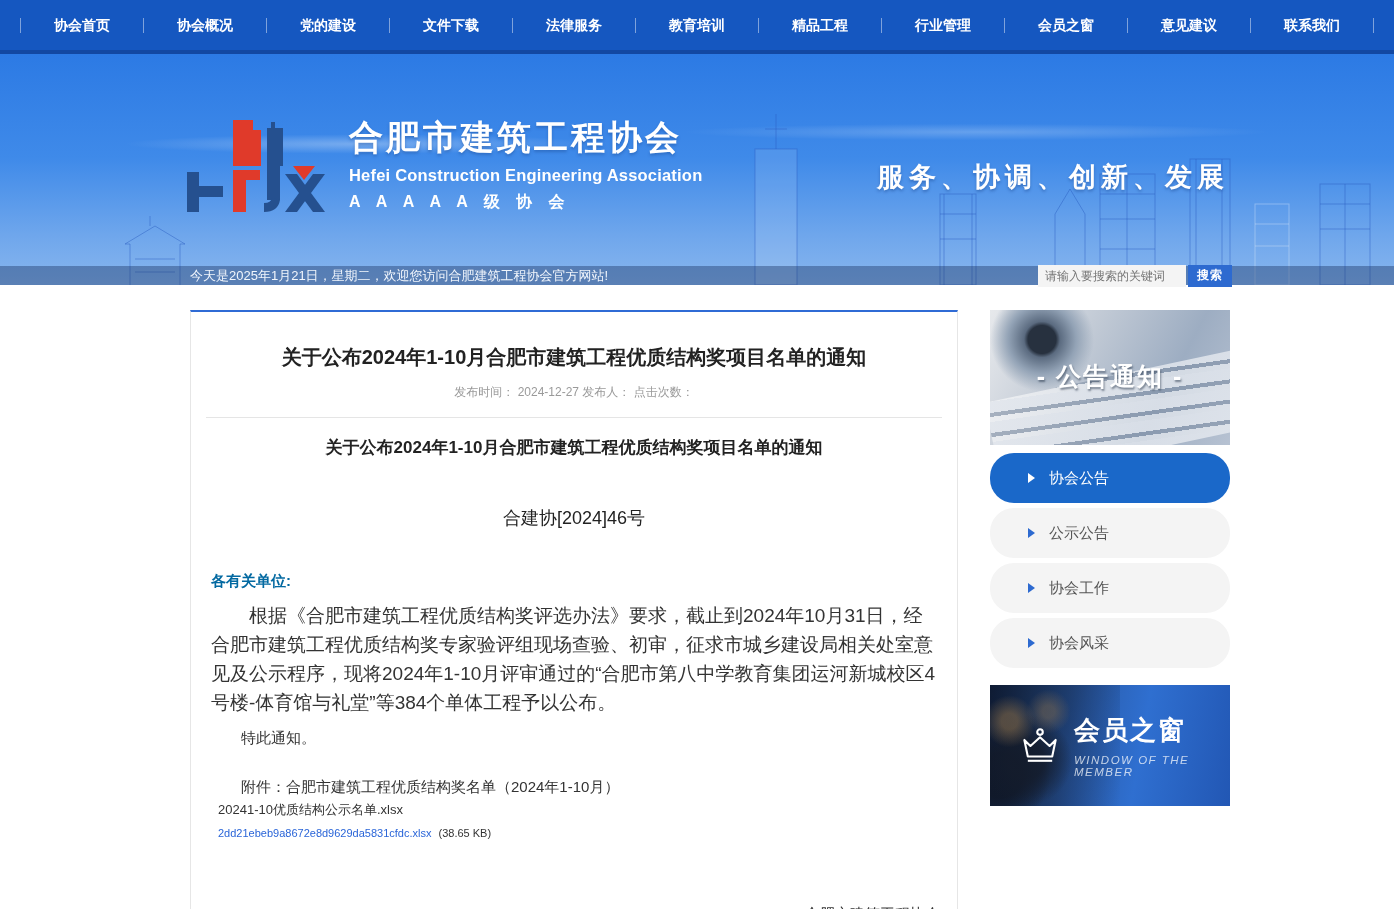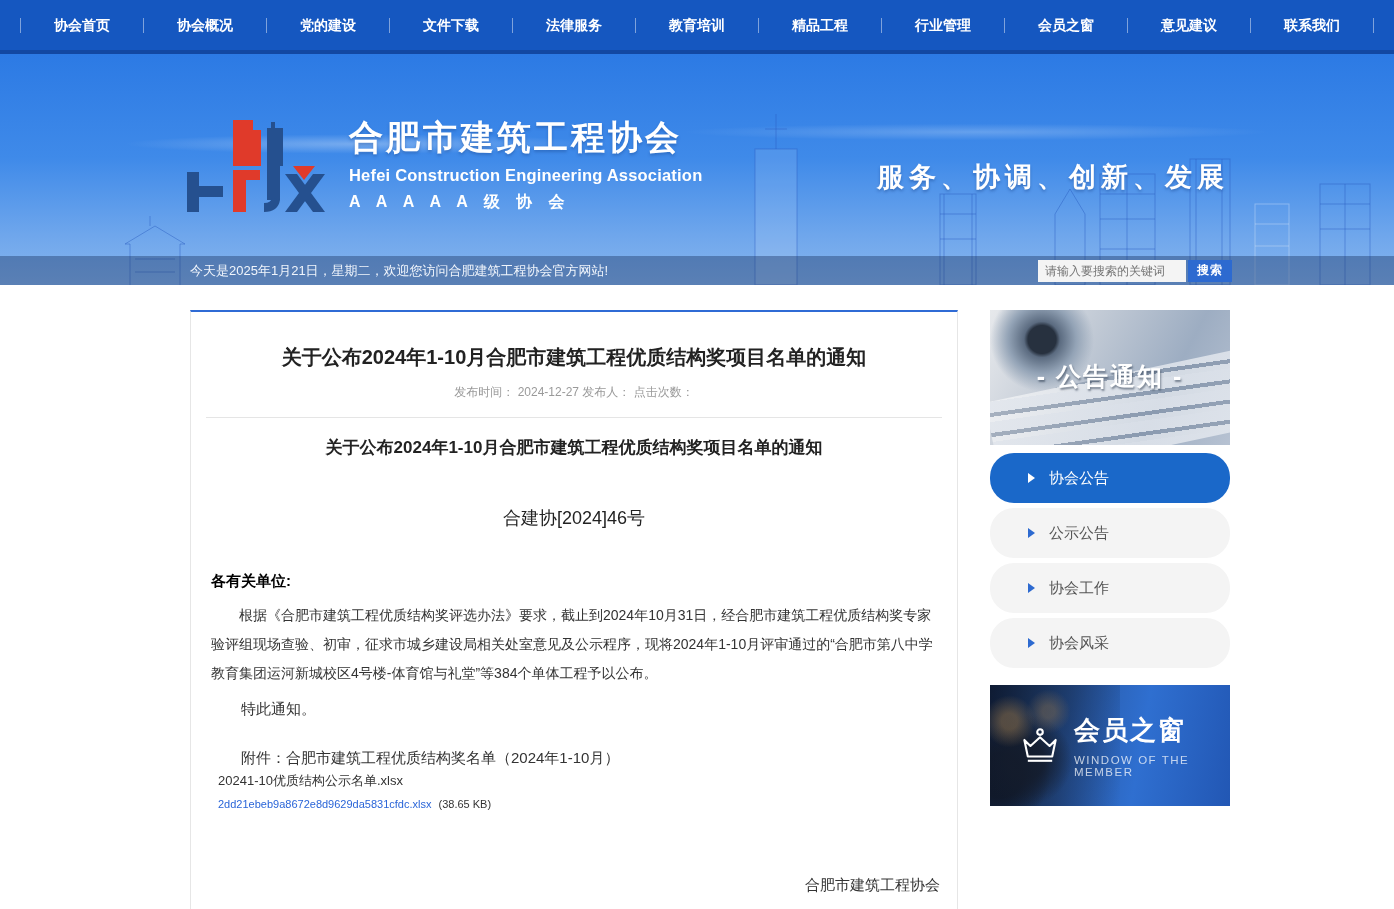--- a/index.html
+++ b/index.html
@@ -26,42 +26,42 @@
   .brand-text { margin-left:14px; color:#fff; }
   .brand-cn { font-size:34px; font-weight:bold; letter-spacing:3px;
     text-shadow:0 2px 3px rgba(20,60,130,.35); }
   .brand-en { font-size:16.5px; font-weight:bold; margin-top:5px; letter-spacing:.2px; }
   .brand-grade { font-size:16px; font-weight:bold; margin-top:7px; letter-spacing:6px; }
   .slogan { position:absolute; right:165px; top:105px; color:#fff;
     font-family:"DejaVu Serif","Liberation Serif",serif; font-weight:bold;
     font-size:27px; letter-spacing:5px; text-shadow:0 2px 3px rgba(20,60,130,.4); }
 
   
-  .infostrip { position:absolute; left:0; bottom:0; width:100%; height:29px;
+  .infostrip { position:absolute; left:0; bottom:0; width:100%; height:19px;
     background:rgba(23,48,96,.40); display:flex; align-items:center;justify-content:flex-end; }
   .welcome { color:#f0f5fc; font-size:13px; margin-left:190px; }
   .searchbox { margin-left:auto; margin-right:162px; display:flex; align-items:center; }
   .search-input { width:148px; height:22px; border:none; background:#f4f4f4;
     font-size:12px; color:#333; padding:0 7px; outline:none; }
   .search-btn { width:44px; height:22px; border:none; background:#2d6ad0; color:#fff;
     font-size:12px; font-weight:bold; margin-left:2px; cursor:pointer; letter-spacing:1px; }
 
   
   .content { display:flex; padding:25px 164px 0 190px; align-items:flex-start; }
   .article-panel { width:768px; min-height:610px; background:#fff;
     border:1px solid #e6e6e6; border-top:2px solid #2f6bd5; padding:0 15px; }
   .art-title { text-align:center; font-size:20px; font-weight:bold; color:#222;
     margin-top:32px; line-height:26px; }
   .art-meta { text-align:center; font-size:12px; color:#9a9a9a; margin-top:14px; }
   .art-divider { border:none; border-top:1px solid #e5e5e5; margin-top:16px; }
   .inner-title { text-align:center; font-size:17px; font-weight:bold; color:#222;
     margin-top:18px; line-height:24px; }
   .doc-number { text-align:center; font-size:18px; color:#222; margin-top:46px; }
-  .salutation { font-size:15px; font-weight:bold; color:#000000; margin-top:42px; padding:0 5px; }
-  .body-para { font-size:14px; color:#333; line-height:29px; text-indent:2em;
+  .salutation { font-size:15px; font-weight:bold; color:#0369a1; margin-top:42px; padding:0 5px; }
+  .body-para { font-size:19px; color:#333; line-height:29px; text-indent:2em;
     margin-top:10px; padding:0 5px; font-weight:500; }
   .notice-para { font-size:15px; color:#333; line-height:29px; text-indent:2em;
     margin-top:6px; padding:0 5px; }
   .attach-para { font-size:15px; color:#333; line-height:29px; text-indent:2em;
     margin-top:20px; padding:0 5px; }
   .attach-name { font-size:13px; color:#333; padding-left:12px; }
   .attach-linkline { font-size:11px; margin-top:8px; padding-left:12px; }
   .attach-link { color:#2a65d8; text-decoration:none; cursor:pointer; }
   .attach-size { color:#333; margin-left:4px; }
   .sig-name { text-align:right; font-size:15px; color:#333; margin-top:66px; padding-right:2px; }
@@ -94,21 +94,21 @@
     background:linear-gradient(100deg,#16305a 0%,#24497e 16%,#2a5eae 38%,#2f6fd0 62%,#2257b4 100%); }
   .member-banner .photo { position:absolute; left:0; top:0; width:130px; height:121px;
     background:radial-gradient(circle at 15% 30%, rgba(140,110,70,.55) 0 8px, transparent 26px),
       radial-gradient(circle at 45% 22%, rgba(150,120,80,.4) 0 6px, transparent 22px),
       radial-gradient(circle at 28% 62%, rgba(20,28,44,.85) 0 18px, transparent 46px),
       radial-gradient(circle at 8% 75%, rgba(16,24,40,.9) 0 22px, transparent 50px),
       linear-gradient(100deg, rgba(12,20,38,.75) 0%, rgba(20,36,66,.5) 55%, transparent 100%); }
   .member-inner { position:absolute; left:30px; top:28px; display:flex; align-items:center; }
   .member-text { margin-left:14px; }
   .member-title { color:#fff; font-size:26px; font-weight:bold; letter-spacing:2px; }
-  .member-sub { color:rgba(255,255,255,.72); font-size:11.5px; letter-spacing:1.5px; margin-top:6px; }
+  .member-sub { color:rgba(255,255,255,.72); font-size:11.5px; letter-spacing:1.5px; margin-top:6px;font-style:italic; }
 </style>
 </head>
 <body>
 
 <div class="topnav">
   <ul>
     <li>
         <span class="nav-sep"></span>
       </li>
     <li>

